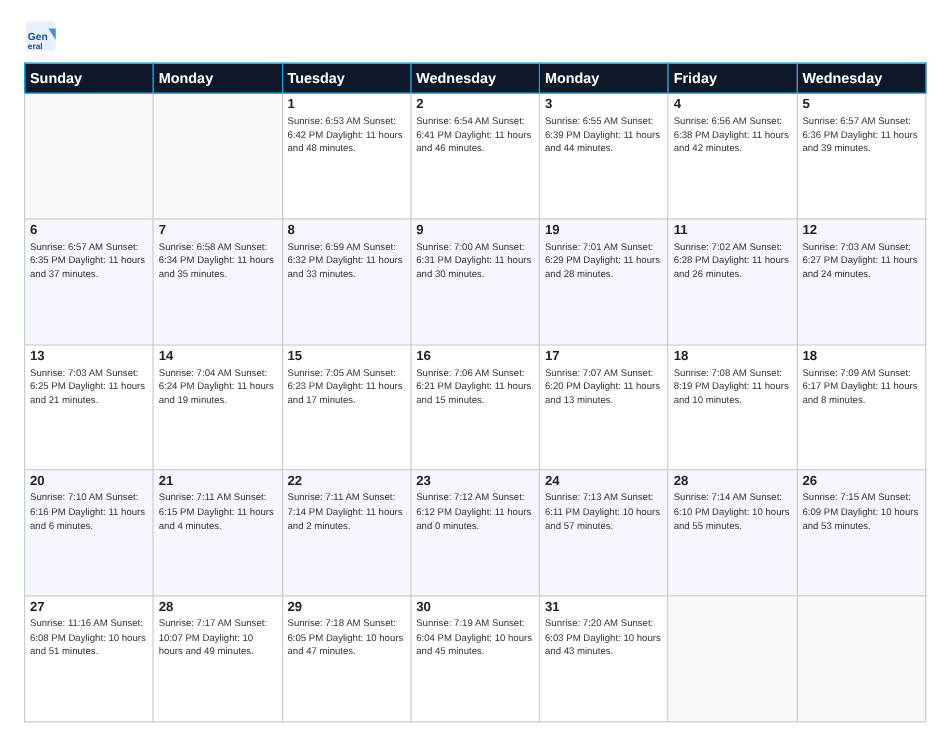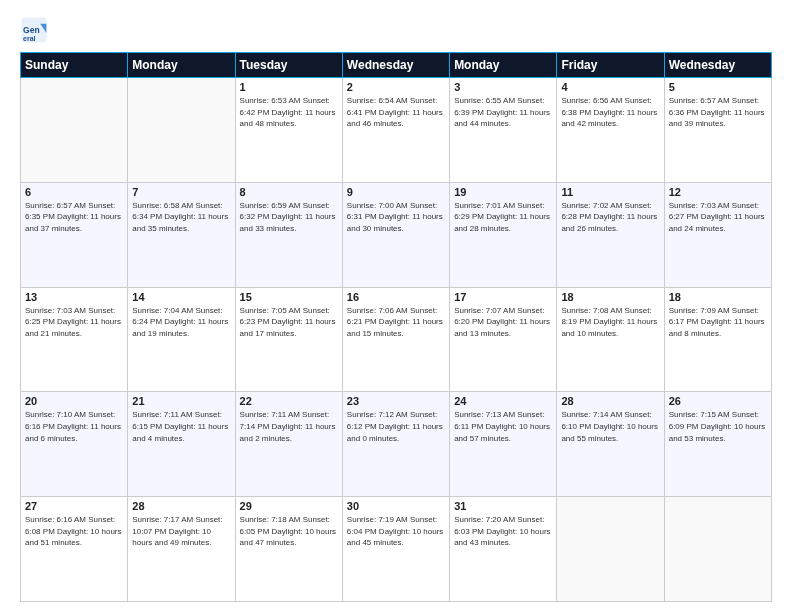--- a/index.html
+++ b/index.html
@@ -298,21 +298,21 @@
           <td>
             <span class="day-num">26</span>
             <div class="day-info">Sunrise: 7:15 AM
 Sunset: 6:09 PM
 Daylight: 10 hours and 53 minutes.</div>
           </td>
         </tr>
         <tr>
           <td>
             <span class="day-num">27</span>
-            <div class="day-info">Sunrise: 6:16 AM
+            <div class="day-info">Sunrise: 11:16 AM
 Sunset: 6:08 PM
 Daylight: 10 hours and 51 minutes.</div>
           </td>
           <td>
             <span class="day-num">28</span>
             <div class="day-info">Sunrise: 7:17 AM
 Sunset: 10:07 PM
 Daylight: 10 hours and 49 minutes.</div>
           </td>
           <td>

